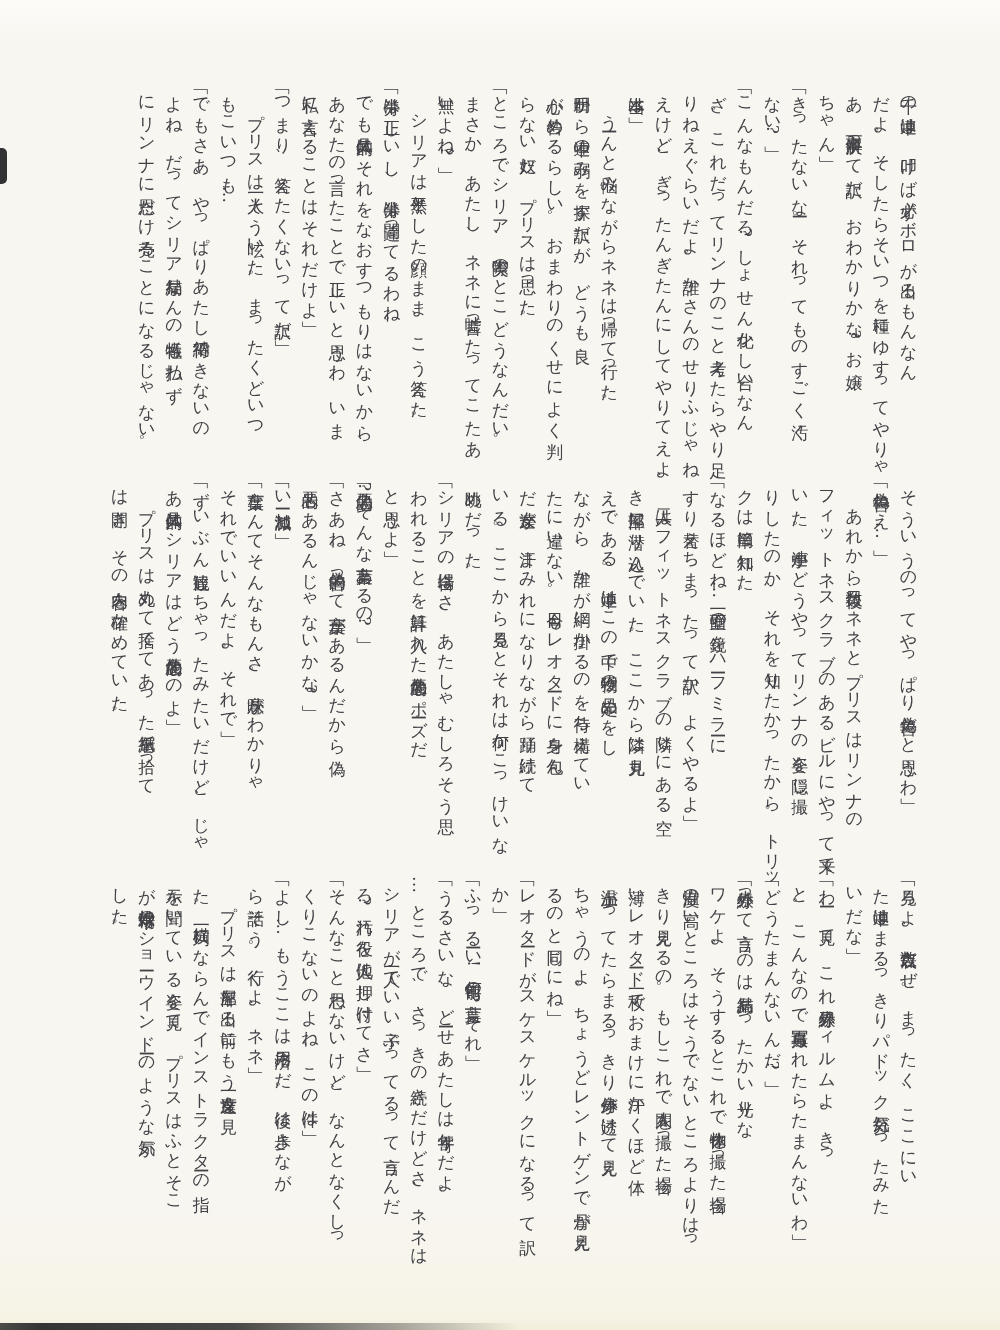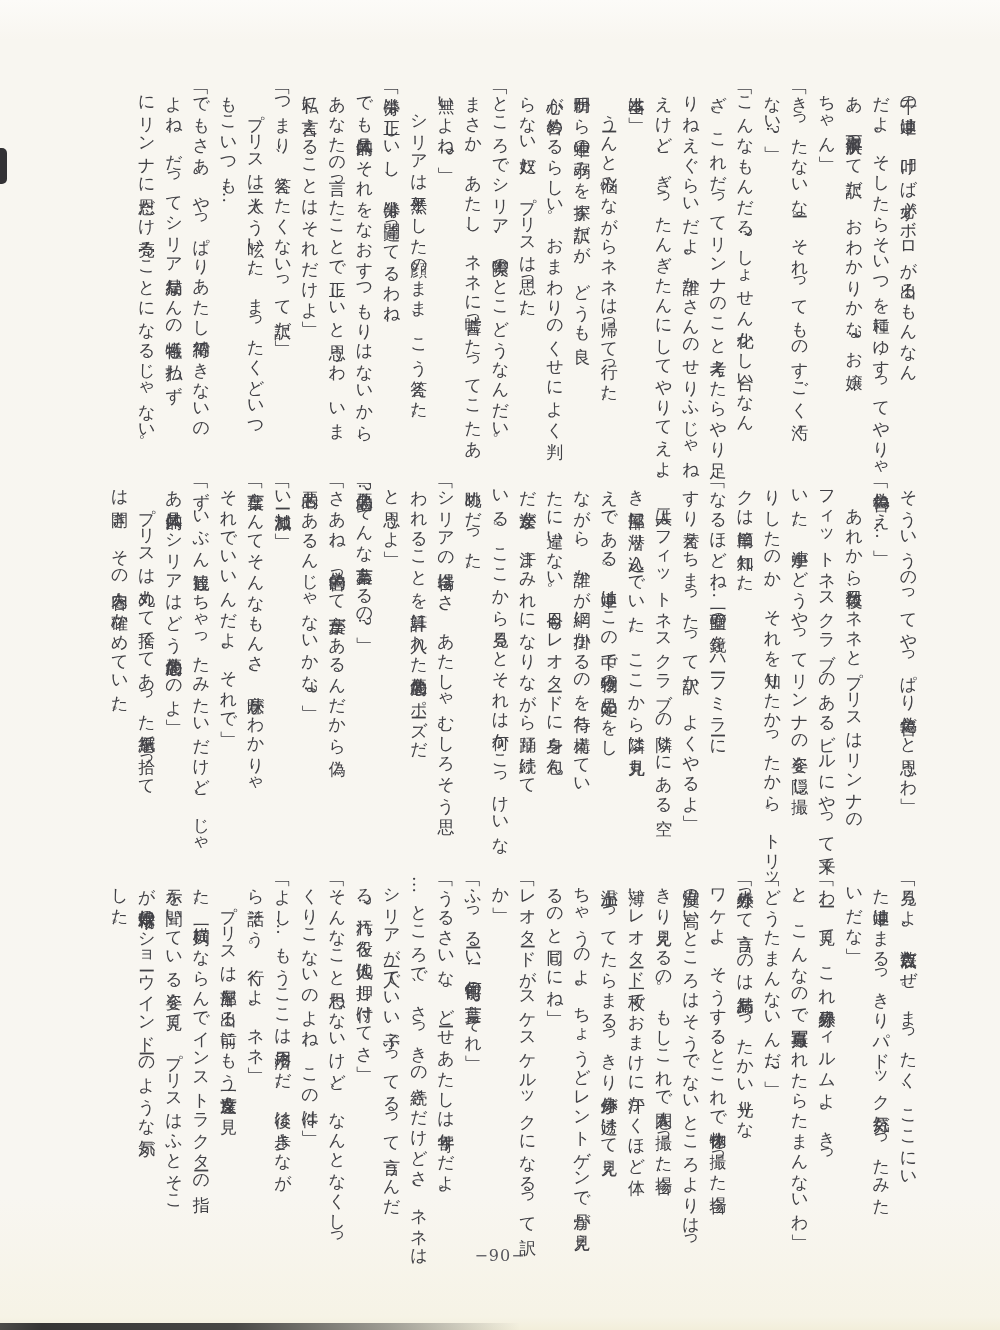--- a/index.html
+++ b/index.html
@@ -172,19 +172,18 @@
       <div class="tcol">くりこないのよね、この件は」</div>
       <div class="tcol">「よし…もうここは用済みだ。後は歩きなが</div>
       <div class="tcol">ら話そう。行くよ、ネネ」</div>
       <div class="tcol">　プリスは部屋を出る前にもう一度女達を見</div>
       <div class="tcol">た。横一列にならんでインストラクターの指</div>
       <div class="tcol">示を聞いている姿を見て、プリスはふとそこ</div>
       <div class="tcol">が奴隷市場のショーウインドーのような気が</div>
       <div class="tcol">した。</div>
     </div>
 
-  <div class="page-number">−90−</div>
 
   <div class="edge-mark-left"></div>
 
   <div class="edge-shadow-bottom"></div>
 
 </div>
 
 </body></html>

